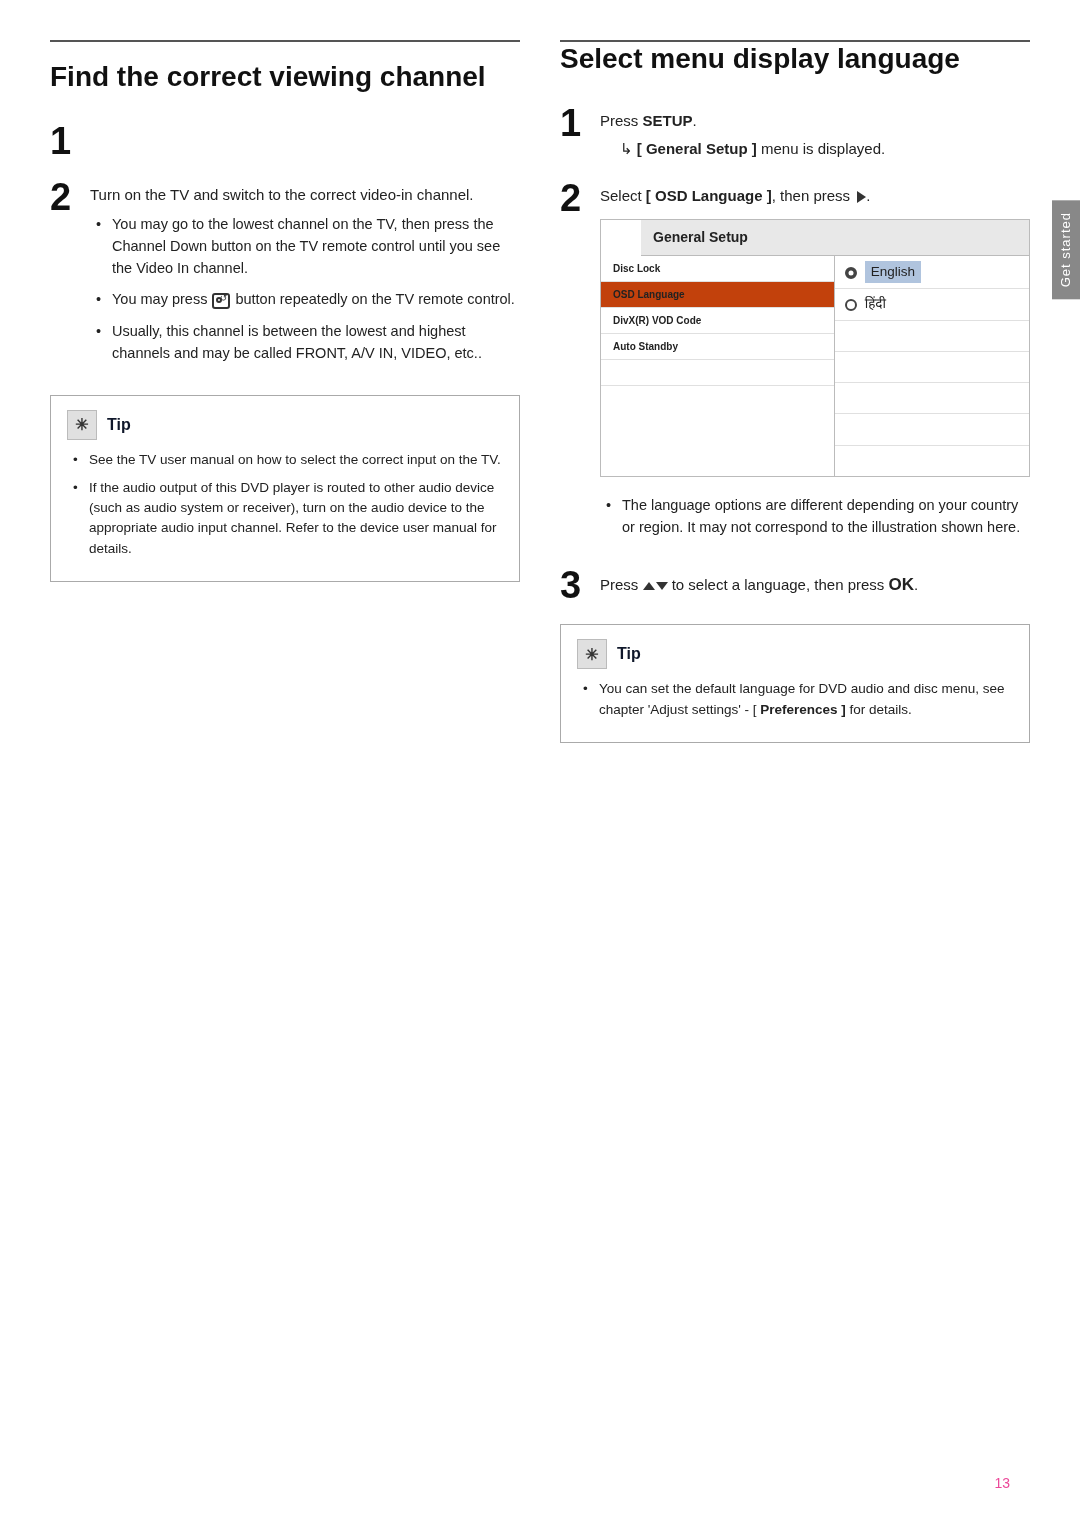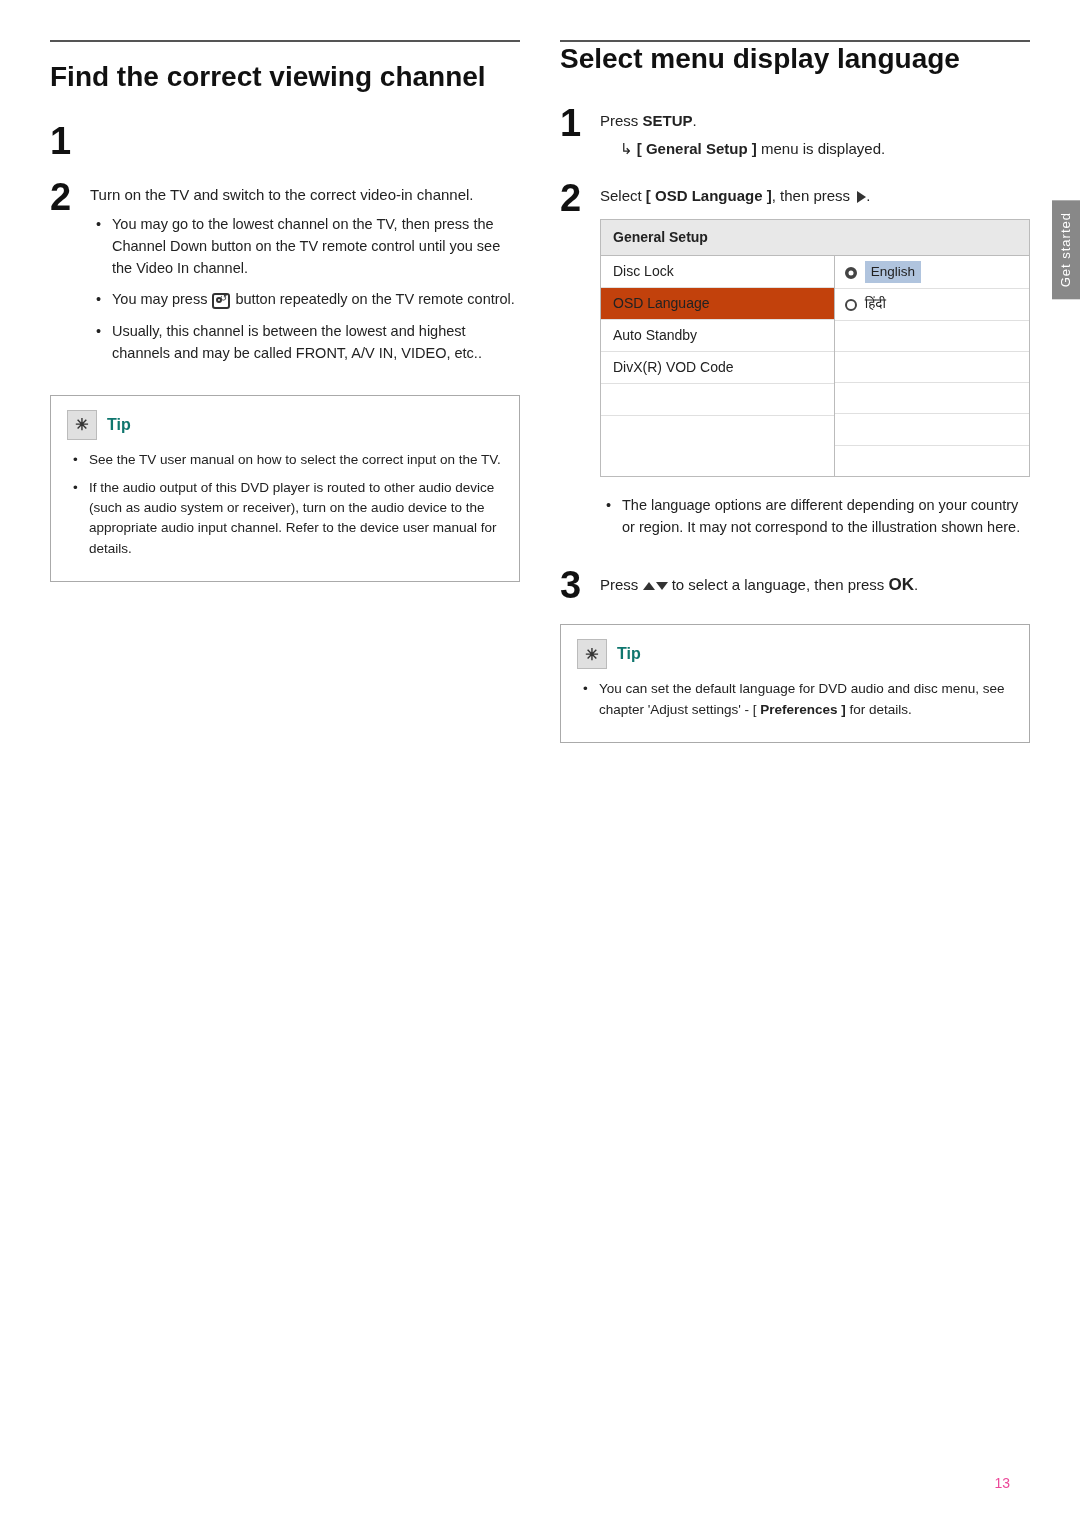--- a/index.html
+++ b/index.html
@@ -122,21 +122,21 @@
       justify-content: center;
       font-size: 16px;
       font-weight: bold;
       color: #333;
       border: 1px solid #bbb;
     }
 
     .tip-label {
       font-size: 16px;
       font-weight: bold;
-      color: #0f766e;
+      color: #0f172a;
     }
 
     .tip-content {
       font-size: 13.5px;
       line-height: 1.55;
     }
 
     .tip-content .bullet-list li {
       margin-bottom: 8px;
       font-size: 13.5px;
@@ -256,39 +256,41 @@
       border: 1px solid #bbb;
       margin: 12px 0 18px 0;
       font-size: 14px;
     }
 
     .gs-header-row {
       background: #e8e8e8;
       padding: 7px 12px;
       font-weight: bold;
       border-bottom: 1px solid #bbb;
+      margin-left: 40px;
     }
 
     .gs-two-col {
       display: flex;
     }
 
     .gs-col-left {
       flex: 1.2;
       border-right: 1px solid #bbb;
     }
 
     .gs-col-right {
       flex: 1;
     }
 
     .gs-item {
       padding: 5px 12px;
       border-bottom: 1px solid #e0e0e0;
-      font-size: 14px;
+      font-size: 10px;
+      font-weight: bold;
     }
 
     .gs-item:last-child {
       border-bottom: none;
     }
 
     .gs-item.active-row {
       background: #c2410c;
     }
 
@@ -356,22 +358,22 @@
         <div class="step-number">2</div>
         <div class="step-content">
           <p>Select <strong>[ OSD Language ]</strong>, then press <span class="triangle-right"></span>.</p>
 
           <div class="general-setup-wrapper">
             <div class="gs-header-row">General Setup</div>
             <div class="gs-two-col">
               <div class="gs-col-left">
                 <div class="gs-item">Disc Lock</div>
                 <div class="gs-item active-row">OSD Language</div>
+                <div class="gs-item">DivX(R)  VOD Code</div>
                 <div class="gs-item">Auto Standby</div>
-                <div class="gs-item">DivX(R)  VOD Code</div>
                 <div class="gs-item">&nbsp;</div>
                 <div class="gs-item">&nbsp;</div>
               </div>
               <div class="gs-col-right">
                 <div class="gs-right-item"><span class="radio-selected"></span> <span class="highlight-english">English</span></div>
                 <div class="gs-right-item"><span class="radio-empty"></span> <span>हिंदी</span></div>
                 <div class="gs-right-item">&nbsp;</div>
                 <div class="gs-right-item">&nbsp;</div>
                 <div class="gs-right-item">&nbsp;</div>
                 <div class="gs-right-item">&nbsp;</div>

